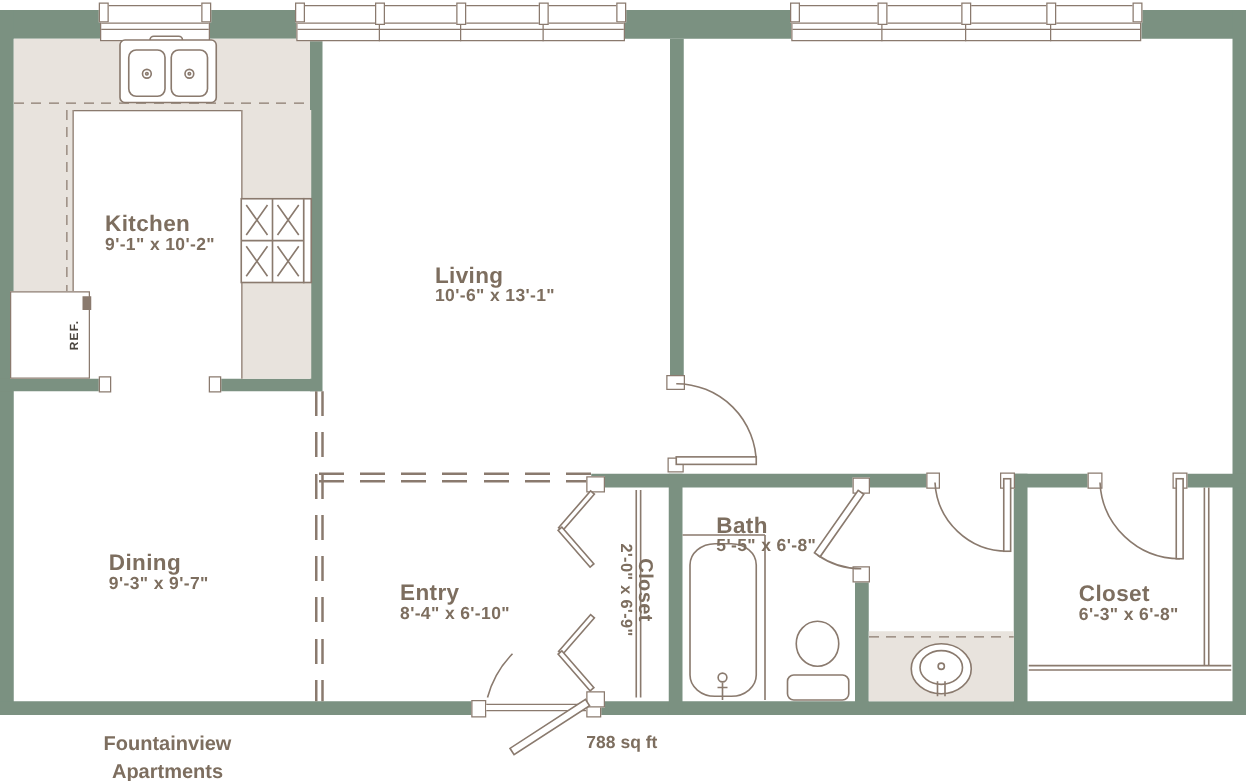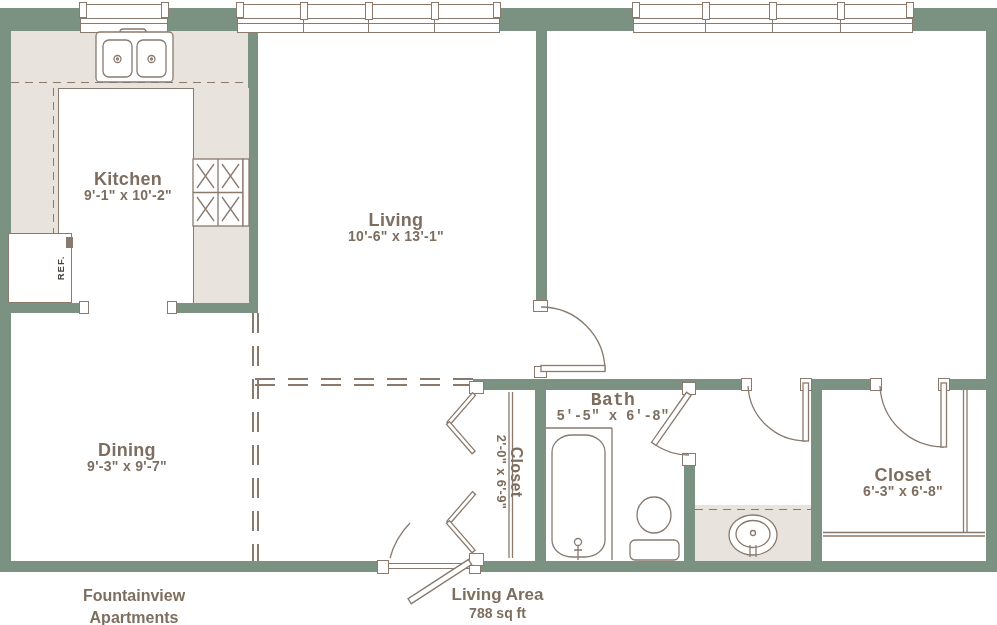--- a/index.html
+++ b/index.html
@@ -21,21 +21,21 @@
          background:repeating-linear-gradient(180deg,#8a7a6e 0 8px,transparent 8px 14px);}
   .window{position:absolute;top:4px;height:29px;background:#fff;
           border:1px solid #8a7a6e;box-sizing:border-box;}
   .glass{position:absolute;left:0;right:0;top:13px;height:4px;
          border-top:1px solid #8a7a6e;border-bottom:1px solid #8a7a6e;}
   .mullion{position:absolute;top:-3px;width:8px;height:18px;background:#fff;
            border:1.5px solid #8a7a6e;box-sizing:border-box;}
   .stem{position:absolute;top:15px;width:1px;height:13px;background:#8a7a6e;}
   .wcap{position:absolute;top:-3px;width:8px;height:16px;background:#fff;
         border:1.5px solid #8a7a6e;box-sizing:border-box;}
-  .room-label{position:absolute;transform:translateX(-50%);text-align:center;
+  .room-label{position:absolute;transform:translateX(-50%);
               color:#7d6e5f;white-space:nowrap;}
   .room-title{font-size:18px;font-weight:bold;letter-spacing:.3px;line-height:1;}
   .room-dims{font-size:14px;font-weight:bold;letter-spacing:.3px;line-height:1;}
   .rot-label{position:absolute;transform:translate(-50%,-50%) rotate(90deg);
              text-align:center;color:#7d6e5f;white-space:nowrap;}
   .ref-label{position:absolute;transform:translate(-50%,-50%) rotate(-90deg);
              font-size:9.5px;font-weight:bold;letter-spacing:1px;color:#4a453f;}
   .sill{position:absolute;background:#fff;border-top:1px solid #8a7a6e;
         border-bottom:1px solid #8a7a6e;box-sizing:border-box;}
   .footer-block{position:absolute;text-align:center;color:#7d6e5f;}
@@ -221,35 +221,38 @@
     <div class="room-dims">9'-1" x 10'-2"</div>
   </div>
   <div class="room-label" style="left:396px;top:211px;">
     <div class="room-title">Living</div>
     <div class="room-dims">10'-6" x 13'-1"</div>
   </div>
   <div class="room-label" style="left:127px;top:441px;">
     <div class="room-title">Dining</div>
     <div class="room-dims">9'-3" x 9'-7"</div>
   </div>
+  <div class="room-label" style="left:364px;top:465px;">
+    <div class="room-title">Entry</div>
+    <div class="room-dims">8'-4" x 6'-10"</div>
+  </div>
   <div class="rot-label" style="left:509px;top:472px;">
     <div class="room-title" style="font-size:16px;">Closet</div>
     <div class="room-dims" style="font-size:13px;">2'-0" x 6'-9"</div>
   </div>
-  <div class="room-label" style="left:613px;top:391px;font-family:Liberation Mono, monospace;">
+  <div class="room-label" style="left:613px;top:411px;">
     <div class="room-title">Bath</div>
     <div class="room-dims">5'-5" x 6'-8"</div>
   </div>
   <div class="room-label" style="left:903px;top:466px;">
     <div class="room-title">Closet</div>
     <div class="room-dims">6'-3" x 6'-8"</div>
   </div>
 
   <div class="footer-block" style="left:0;top:585px;width:220px;">
     <div style="font-size:16px;font-weight:bold;line-height:1.35;padding-left:48px;">Fountainview Apartments</div>
     <div style="font-size:16px;font-weight:bold;line-height:1.35;">Willow</div>
   </div>
   <div class="footer-block" style="left:390px;top:585px;width:215px;">
-    <div style="font-size:17px;font-weight:bold;line-height:1.15;">Living Area</div>
     <div style="font-size:14px;font-weight:bold;line-height:1.2;">788 sq ft</div>
   </div>
 
 </div>
 
 </body></html>

